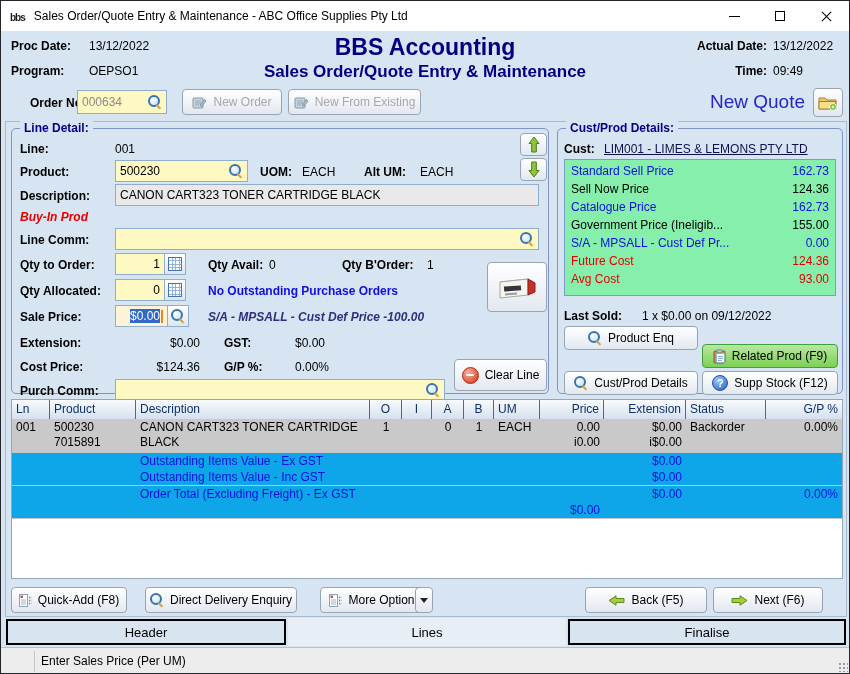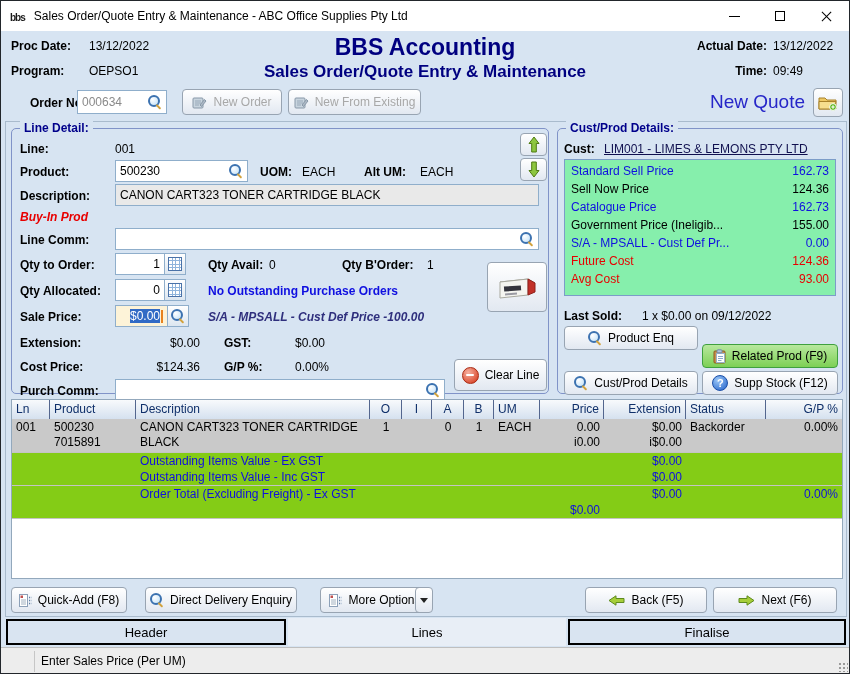--- a/index.html
+++ b/index.html
@@ -22,21 +22,21 @@
   .win-btn { width:46px; height:30px; display:flex; align-items:center; justify-content:center; }
   .glyph-min { width:11px; height:1px; background:#000; }
   .glyph-max { width:10px; height:10px; border:1px solid #000; }
   .glyph-close { position:relative; width:12px; height:12px; }
   .glyph-close::before,.glyph-close::after { content:""; position:absolute; left:5.5px; top:0; width:1.2px; height:13px; background:#000; }
   .glyph-close::before { transform:rotate(45deg); } .glyph-close::after { transform:rotate(-45deg); }
   
   .groupbox { position:absolute; border:1px solid #8093C8; border-radius:5px; }
   .legend { position:absolute; top:-8px; left:8px; background:#D7E4F2; padding:0 4px; color:#00008B;font-weight:bold; }
   
-  .field { position:absolute; background:#ffffff; border:1px solid #8FAECB; display:flex; align-items:center; padding:0 4px; height:22px; overflow:hidden; white-space:nowrap; }
+  .field { position:absolute; background:#fef9c3; border:1px solid #8FAECB; display:flex; align-items:center; padding:0 4px; height:22px; overflow:hidden; white-space:nowrap; }
   .field.ro { background:#E9E9E9; }
   .mini-btn { position:absolute; background:linear-gradient(#ffffff,#DCE6F0); border:1px solid #8FAECB; display:flex; align-items:center; justify-content:center; }
   .btn { position:absolute; display:flex; align-items:center; justify-content:center; gap:6px; background:linear-gradient(#FFFFFF,#E2E8F1); border:1px solid #98A4B2; border-radius:4px; font-size:12px; color:#000; }
   .btn.disabled { color:#A8A8A8; }
   .btn.green { background:linear-gradient(#B8E89E,#7DD055); border-color:#3FA03F; }
   
   .ic-search { position:relative; width:14px; height:14px; display:inline-block; flex:0 0 auto; }
   .ic-search::before { content:""; position:absolute; left:0; top:0; width:8px; height:8px; border:2px solid #3C72B0; border-radius:50%; background:radial-gradient(circle at 30% 30%, #FFFFFF, #BFE0F8); }
   .ic-search::after { content:""; position:absolute; left:9px; top:9px; width:6px; height:2.4px; background:#D2A23C; border-radius:1px; transform:rotate(45deg); transform-origin:0 0; }
   .ic-calc { width:14px; height:14px; display:inline-block; border:1px solid #4A72A8; background-color:#fff;
@@ -45,21 +45,21 @@
   .ic-plus, .ic-minus { width:17px; height:17px; border-radius:50%; position:relative; display:inline-block; flex:0 0 auto; }
   .ic-plus  { background:radial-gradient(circle at 35% 30%, #CDEF96, #4FAE0C); border:1px solid #3F8E0A; }
   .ic-minus { background:radial-gradient(circle at 35% 30%, #F6B0A0, #D43214); border:1px solid #A82810; }
   .ic-plus::before, .ic-minus::before { content:""; position:absolute; left:3.5px; top:6.5px; width:8px; height:2.4px; background:#fff; border-radius:1px; }
   .ic-plus::after { content:""; position:absolute; left:6.3px; top:3.7px; width:2.4px; height:8px; background:#fff; border-radius:1px; }
   .ic-question { width:16px; height:16px; border-radius:50%; background:radial-gradient(circle at 35% 30%, #9CC8F8, #2060C8); border:1px solid #1A4FA8; display:inline-flex; align-items:center; justify-content:center; flex:0 0 auto; }
   .ic-question::after { content:"?"; color:#fff; font-weight:bold; font-size:11px; }
   .drop-arrow { width:0; height:0; border-left:4px solid transparent; border-right:4px solid transparent; border-top:5px solid #222; }
   
   .grid-row { display:grid; grid-template-columns:38px 86px 234px 32px 30px 32px 30px 46px 64px 82px 80px 1fr; }
-  .t-wrap { position:absolute; left:10px; top:398px; width:832px; height:180px; background:#84cc16; border:1px solid #93A8BC; overflow:hidden; }
+  .t-wrap { position:absolute; left:10px; top:398px; width:832px; height:180px; background:#0ea5e9; border:1px solid #93A8BC; overflow:hidden; }
   .t-header { height:19px; background:linear-gradient(#F8FAFC,#D5E1EF); color:#10306A; }
   .t-header .th { padding:2px 4px; border-right:1px solid #53668E; overflow:hidden; white-space:nowrap; }
   .td { padding:1px 4px; line-height:15px; overflow:hidden; white-space:nowrap; }
   .center { text-align:center; } .right { text-align:right; }
   .t-item { background:#C9C9C9; height:33px; }
   .t-group { border-top:1px solid #C4C4C4; }
   .t-group .grid-row { height:16px; }
   .t-filler { border-top:1px solid #C4C4C4; height:64px; background:#fff; }
   
   .tab { position:absolute; display:flex; align-items:center; justify-content:center; font-size:13px; }
@@ -436,21 +436,21 @@
   </div>
   <div class="btn" style="left:414px;top:586px;width:18px;height:26px;">
     <span class="drop-arrow"></span>
   </div>
   <div class="btn" style="left:584px;top:586px;width:122px;height:26px;">
     <svg width="17" height="11" viewBox="0 0 17 11">
         <path d="M16 3.5 H8 V0.8 L1 5.5 L8 10.2 V7.5 H16 Z" fill="#A6CE39" stroke="#5E8A1E"></path>
       </svg>
     <span>Back (F5)</span>
   </div>
-  <div class="btn" style="left:712px;top:586px;width:124px;height:26px;">
+  <div class="btn" style="left:712px;top:586px;width:110px;height:26px;">
     <svg width="17" height="11" viewBox="0 0 17 11">
         <path d="M1 3.5 H9 V0.8 L16 5.5 L9 10.2 V7.5 H1 Z" fill="#A6CE39" stroke="#5E8A1E"></path>
       </svg>
     <span>Next (F6)</span>
   </div>
 
   <div class="tab framed" style="left:5px;top:618px;width:280px;height:26px;">Header</div>
   <div class="tab active" style="left:287px;top:617px;width:278px;height:28px;">Lines</div>
   <div class="tab framed" style="left:567px;top:618px;width:278px;height:26px;">Finalise</div>
 

